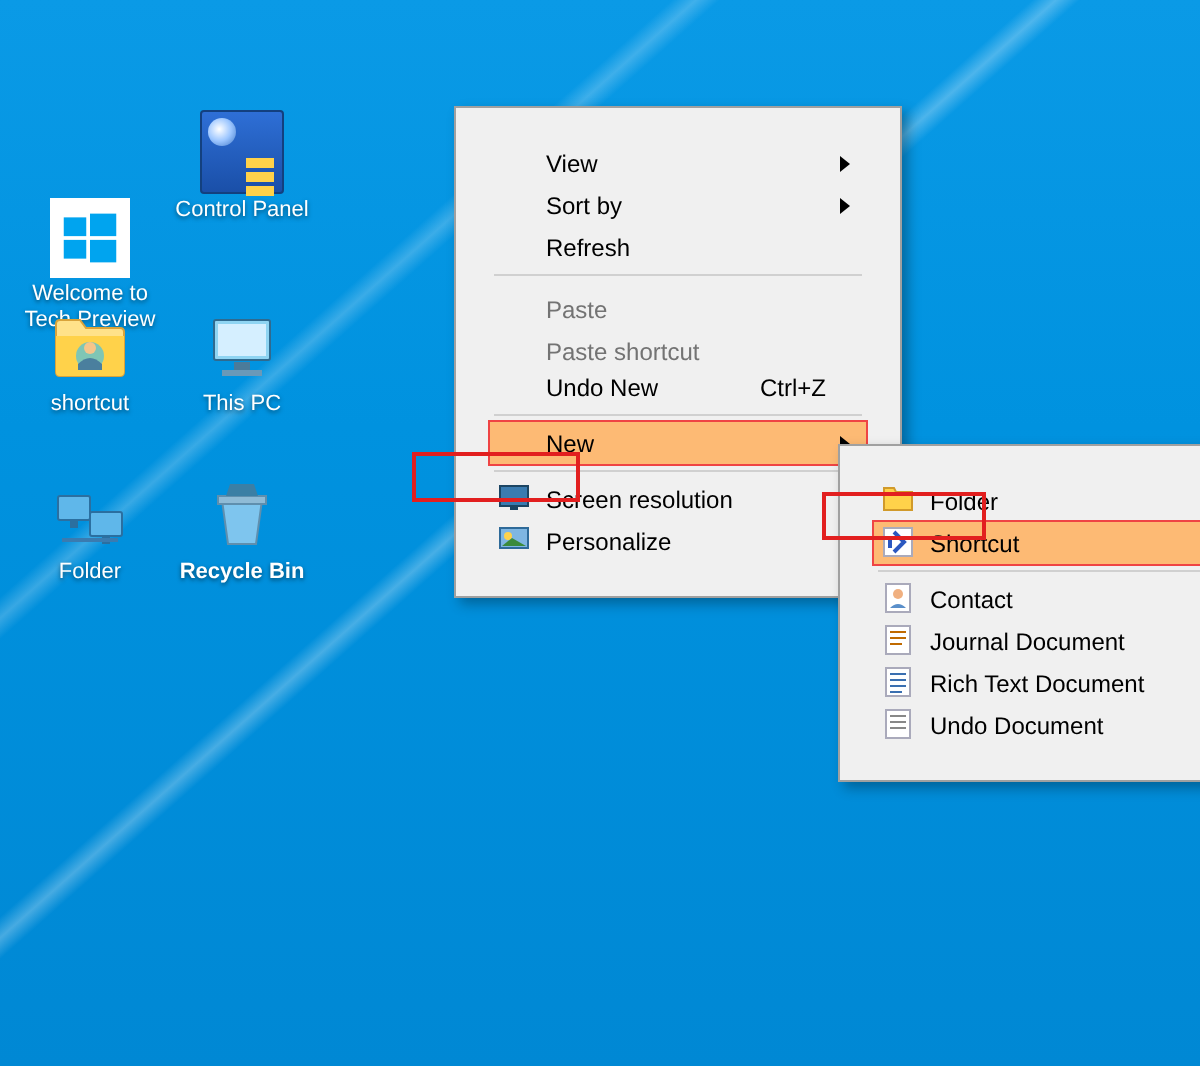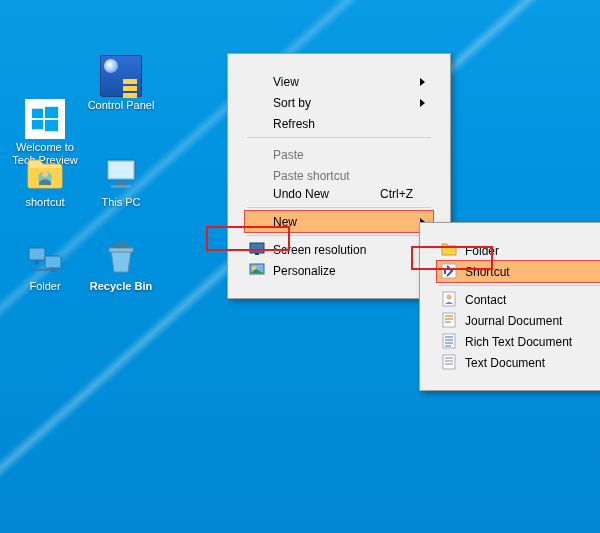--- a/index.html
+++ b/index.html
@@ -210,19 +210,19 @@
       </span>
       <span>Rich Text Document</span>
     </div>
     <div class="item">
       <span class="micon">
         <svg class="ft" viewBox="0 0 16 16">
             <rect x="2" y="1" width="12" height="14" fill="#fff" stroke="#aab"></rect>
             <path d="M4 4 L12 4 M4 7 L12 7 M4 10 L12 10" stroke="#888"></path>
           </svg>
       </span>
-      <span>Text Document</span>
+      <span>Undo Document</span>
     </div>
   </div>
 
   <div class="redbox" style="left:411px;top:246px;width:78px;height:20px;"></div>
 
 </div>
 
 </body></html>

